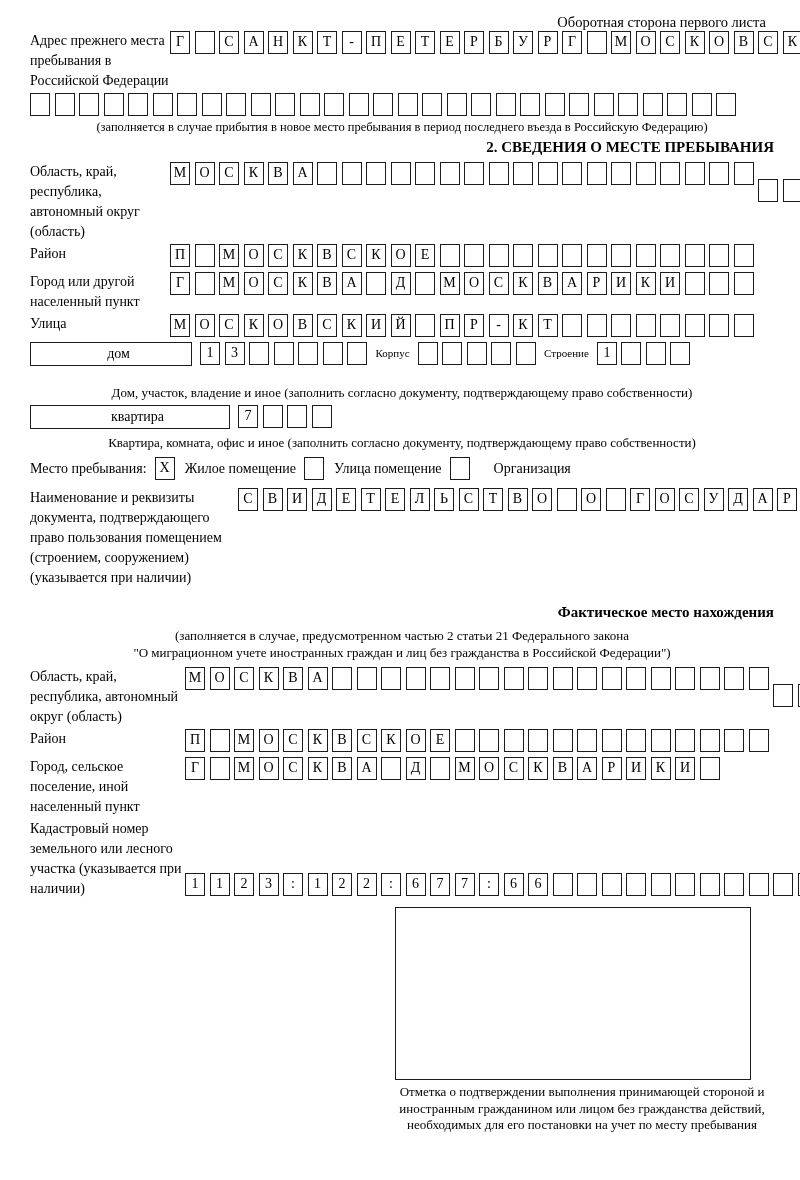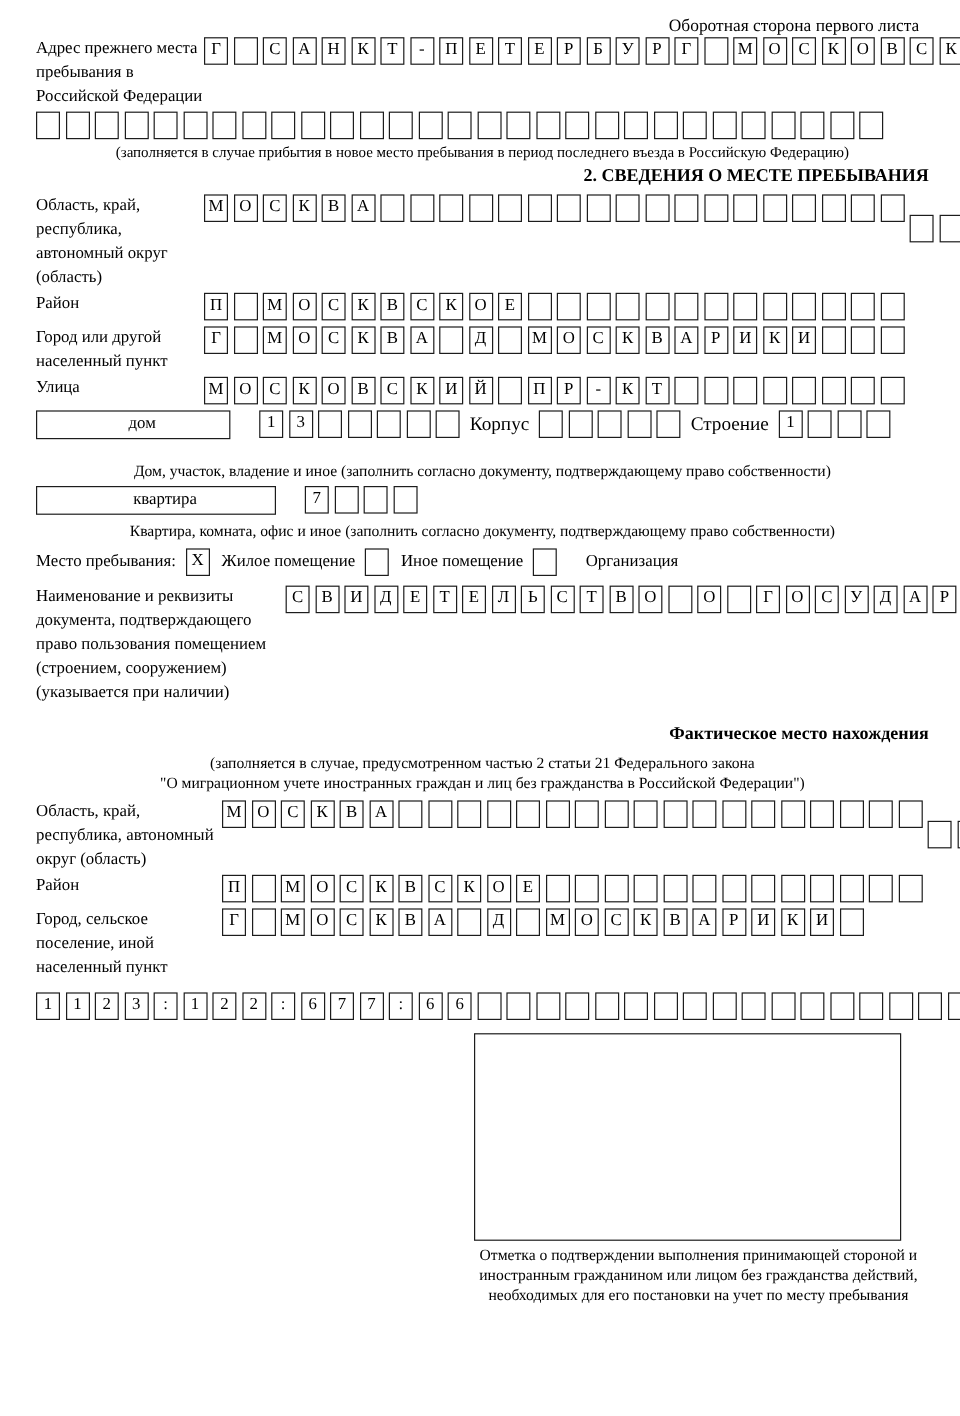--- a/index.html
+++ b/index.html
@@ -19,23 +19,23 @@
   .cell{display:inline-block;box-sizing:border-box;width:20px;height:23px;
         border:1.5px solid #1c1c1c;margin-right:4.5px;text-align:center;
         font-size:14px;line-height:20px;vertical-align:top;background:#fff;}
   .gap18{margin-top:17px;}
 
   .caption{font-size:12.5px;text-align:center;margin:1px 0 3px 0;line-height:16px;}
   .caption-left{font-size:13px;text-align:center;margin:0 0 4px 0;line-height:17px;}
   .sec-title{font-size:15px;font-weight:bold;text-align:right;margin:4px 0 6px 0;}
 
   .wide-box{display:inline-block;box-sizing:border-box;height:24px;border:1.5px solid #1c1c1c;
-            text-align:center;font-size:14px;line-height:21px;vertical-align:top;margin-right:24px;padding-left:15px;}
+            text-align:center;font-size:14px;line-height:21px;vertical-align:top;margin-right:8px;padding-left:15px;}
   .inline-row{display:flex;align-items:flex-start;margin-bottom:3px;}
-  .inline-lab{font-size:16px;line-height:23px;margin:0 8px 16px 4px;}
+  .inline-lab{font-size:11px;line-height:23px;margin:0 8px 16px 4px;}
 
   .stay-row{display:flex;align-items:center;font-size:14px;margin:6px 0 2px 0;}
   .stay-row .cell{margin:0 10px 0 8px;}
   .stay-gap{margin-left:26px;}
   .hint{font-size:12.5px;margin-left:160px;width:300px;text-align:center;}
 
   .fact-cap{font-size:13px;text-align:center;line-height:17px;}
 
   .mark-box{box-sizing:border-box;width:356px;height:173px;border:1.6px solid #1c1c1c;
             margin:8px 0 4px 365px;}
@@ -100,21 +100,21 @@
     <span class="wide-box" style="width:200px;">квартира</span>
     <span class="cellrow"><span class="cell">7</span><span class="cell"></span><span class="cell"></span><span class="cell"></span></span>
   </div>
   <div class="caption-left">Квартира, комната, офис и иное (заполнить согласно документу, подтверждающему право собственности)</div>
 
   <div class="stay-row">
     <span>Место пребывания:</span>
     <span class="cell">X</span>
     <span>Жилое помещение</span>
     <span class="cell stay-gap"></span>
-    <span>Иное помещение</span>
+    <span>Улица помещение</span>
     <span class="cell stay-gap"></span>
     <span style="margin-left:14px;">Организация</span>
   </div>
   <div class="spacer6"></div>
 
   <div class="frow">
     <div class="flabel lw208">Наименование и реквизиты документа, подтверждающего право пользования помещением (строением, сооружением) (указывается при наличии)</div>
     <div class="cellcol">
       <div class="cellrow"><span class="cell">С</span><span class="cell">В</span><span class="cell">И</span><span class="cell">Д</span><span class="cell">Е</span><span class="cell">Т</span><span class="cell">Е</span><span class="cell">Л</span><span class="cell">Ь</span><span class="cell">С</span><span class="cell">Т</span><span class="cell">В</span><span class="cell">О</span><span class="cell"></span><span class="cell">О</span><span class="cell"></span><span class="cell">Г</span><span class="cell">О</span><span class="cell">С</span><span class="cell">У</span><span class="cell">Д</span></div>
       <div class="cellrow"><span class="cell">А</span><span class="cell">Р</span><span class="cell">С</span><span class="cell">Т</span><span class="cell">В</span><span class="cell">Е</span><span class="cell">Н</span><span class="cell">Н</span><span class="cell">О</span><span class="cell">Й</span><span class="cell"></span><span class="cell">Р</span><span class="cell">Е</span><span class="cell">Г</span><span class="cell">И</span><span class="cell">С</span><span class="cell">Т</span><span class="cell">Р</span><span class="cell">А</span><span class="cell">Ц</span><span class="cell">И</span></div>
@@ -140,20 +140,21 @@
     <div class="flabel lw155">Район</div>
     <div class="cellrow"><span class="cell">П</span><span class="cell"></span><span class="cell">М</span><span class="cell">О</span><span class="cell">С</span><span class="cell">К</span><span class="cell">В</span><span class="cell">С</span><span class="cell">К</span><span class="cell">О</span><span class="cell">Е</span><span class="cell"></span><span class="cell"></span><span class="cell"></span><span class="cell"></span><span class="cell"></span><span class="cell"></span><span class="cell"></span><span class="cell"></span><span class="cell"></span><span class="cell"></span><span class="cell"></span><span class="cell"></span><span class="cell"></span></div>
   </div>
 
   <div class="frow">
     <div class="flabel lw155">Город, сельское поселение, иной населенный пункт</div>
     <div class="cellrow"><span class="cell">Г</span><span class="cell"></span><span class="cell">М</span><span class="cell">О</span><span class="cell">С</span><span class="cell">К</span><span class="cell">В</span><span class="cell">А</span><span class="cell"></span><span class="cell">Д</span><span class="cell"></span><span class="cell">М</span><span class="cell">О</span><span class="cell">С</span><span class="cell">К</span><span class="cell">В</span><span class="cell">А</span><span class="cell">Р</span><span class="cell">И</span><span class="cell">К</span><span class="cell">И</span><span class="cell"></span></div>
   </div>
 
   <div class="frow">
+    <div class="flabel lw155">Кадастровый номер земельного или лесного участка (указывается при наличии)</div>
     <div class="cellcol" style="padding-top:8px;align-items:flex-end;">
       <div class="cellrow"><span class="cell">1</span><span class="cell">1</span><span class="cell">2</span><span class="cell">3</span><span class="cell">:</span><span class="cell">1</span><span class="cell">2</span><span class="cell">2</span><span class="cell">:</span><span class="cell">6</span><span class="cell">7</span><span class="cell">7</span><span class="cell">:</span><span class="cell">6</span><span class="cell">6</span><span class="cell"></span><span class="cell"></span><span class="cell"></span><span class="cell"></span><span class="cell"></span><span class="cell"></span><span class="cell"></span></div>
       <div class="cellrow"><span class="cell"></span><span class="cell"></span><span class="cell"></span><span class="cell"></span><span class="cell"></span><span class="cell"></span><span class="cell"></span><span class="cell"></span><span class="cell"></span><span class="cell"></span><span class="cell"></span><span class="cell"></span><span class="cell"></span><span class="cell"></span><span class="cell"></span><span class="cell"></span><span class="cell"></span><span class="cell"></span><span class="cell"></span><span class="cell"></span><span class="cell"></span><span class="cell"></span></div>
     </div>
   </div>
 
   <div class="mark-box"></div>
   <div class="mark-cap">Отметка о подтверждении выполнения принимающей стороной и иностранным гражданином или лицом без гражданства действий, необходимых для его постановки на учет по месту пребывания</div>
 
 </div>

